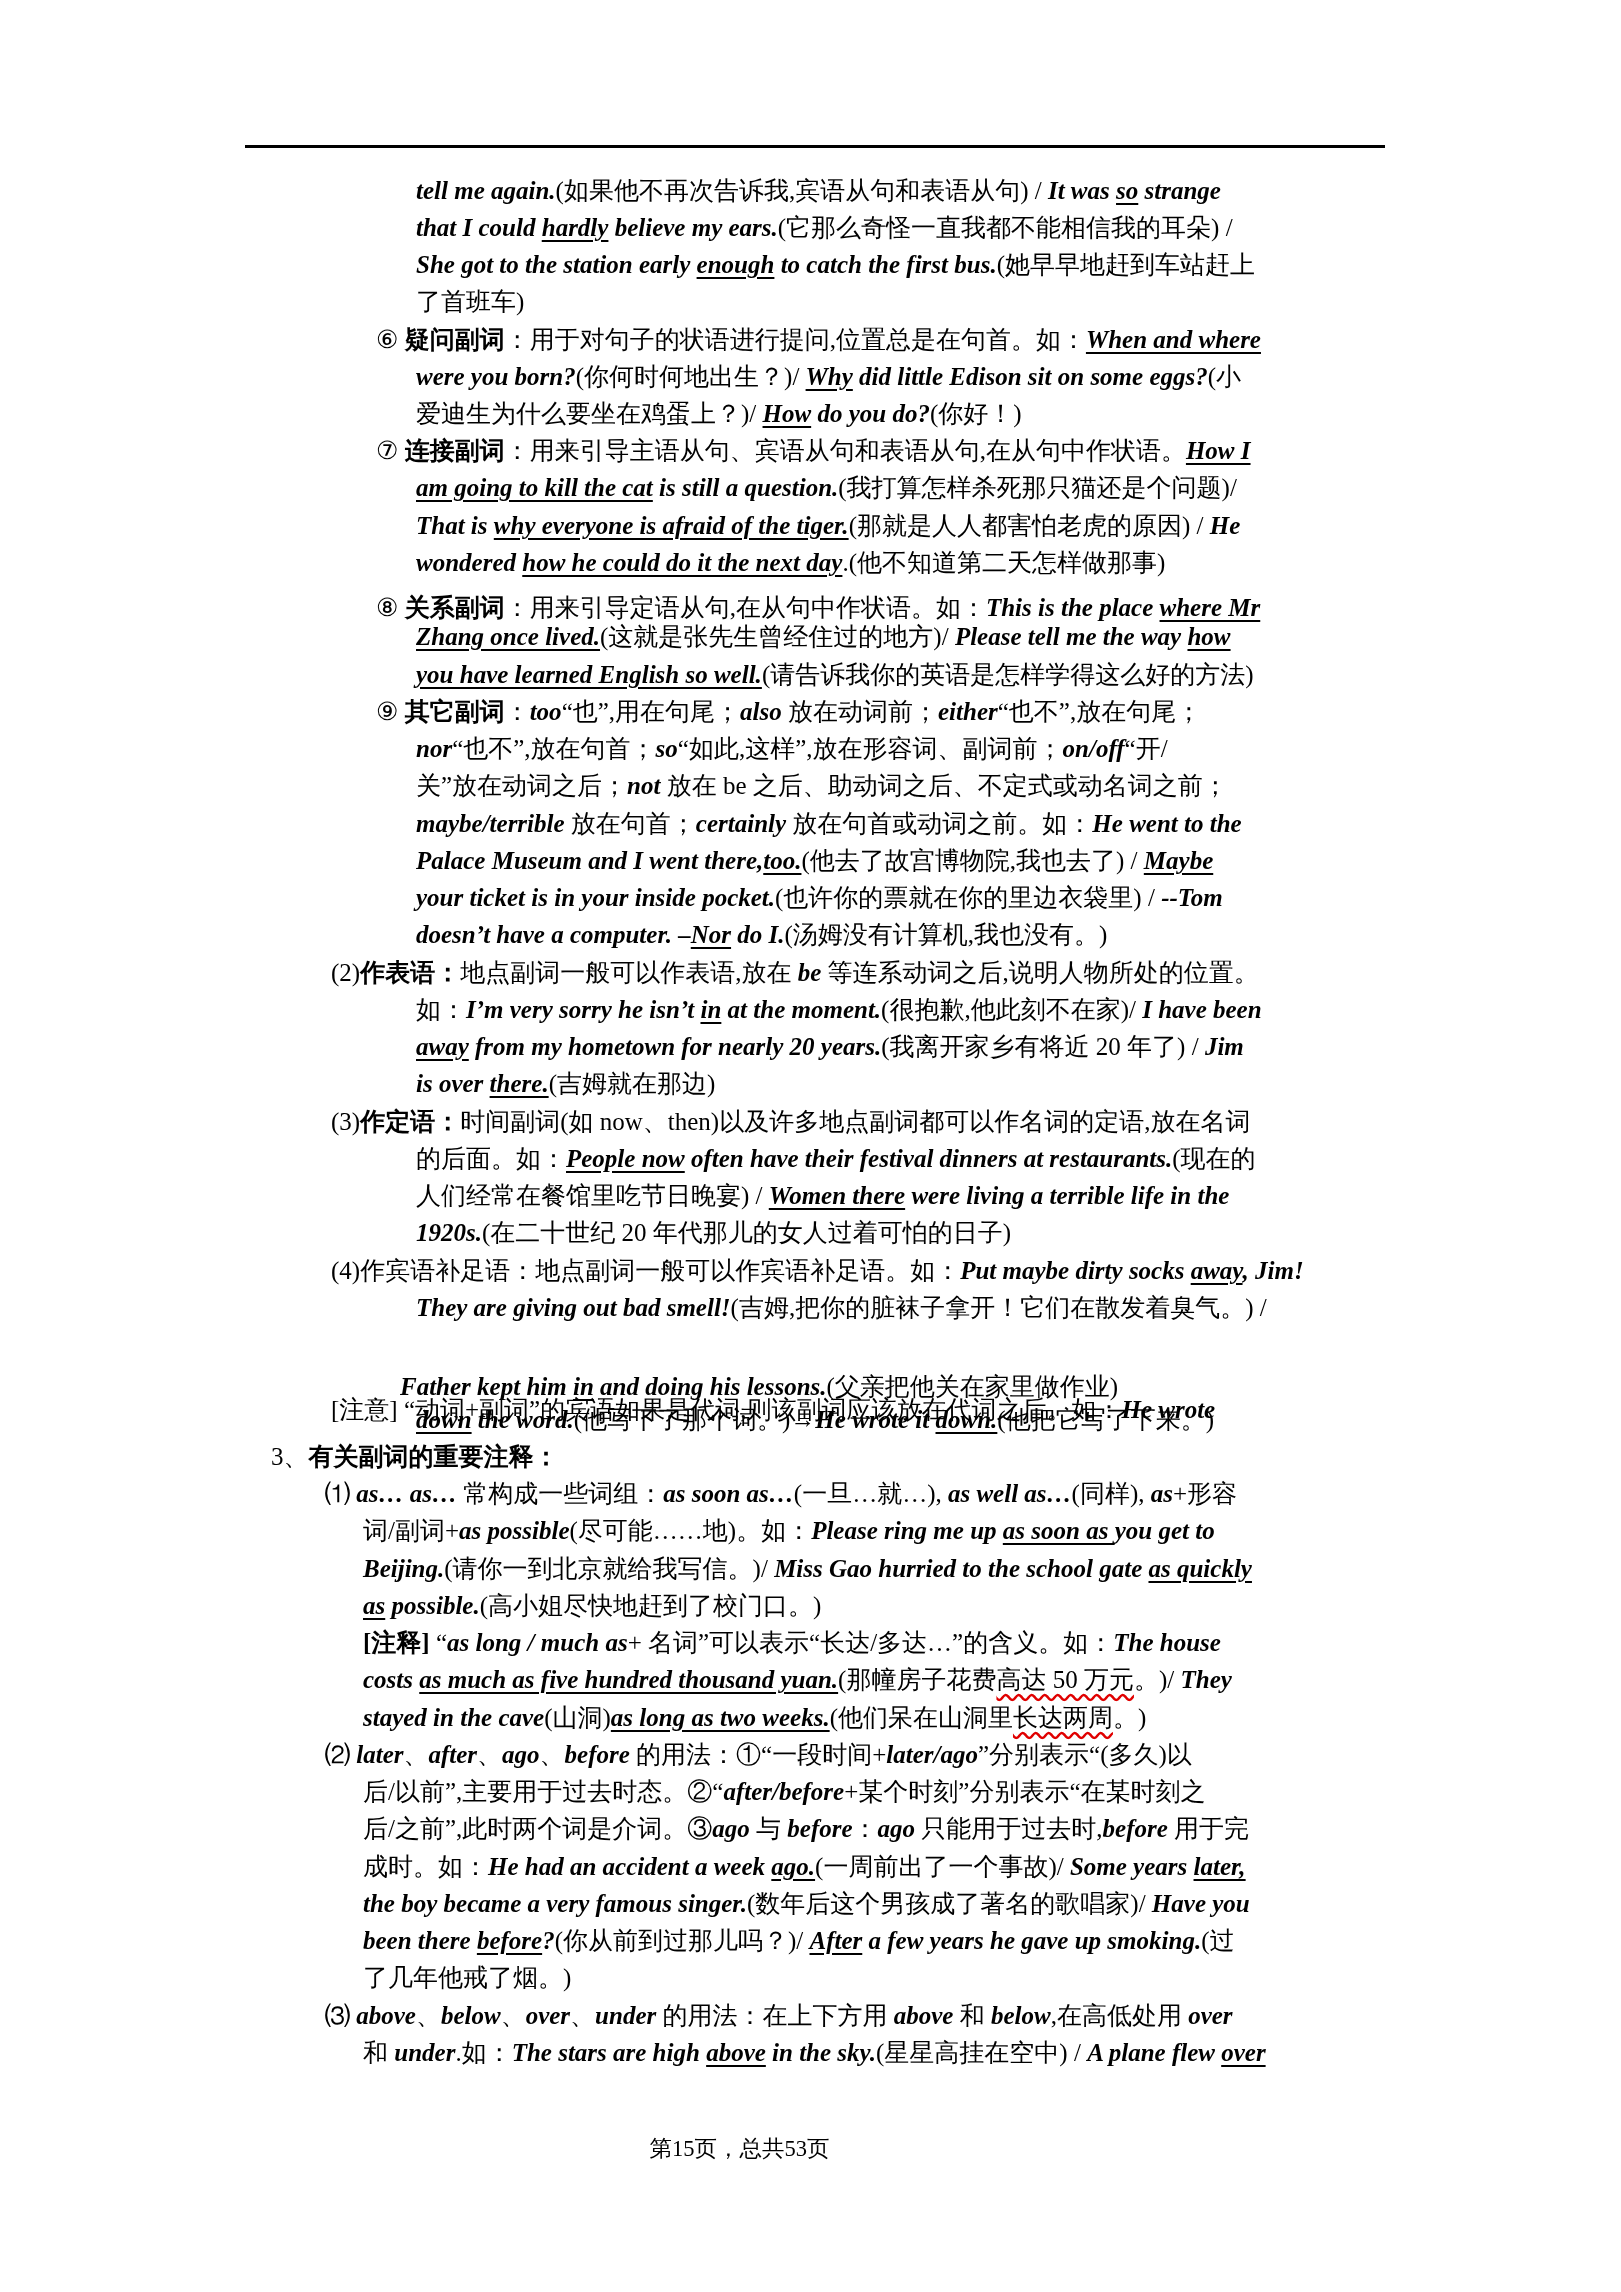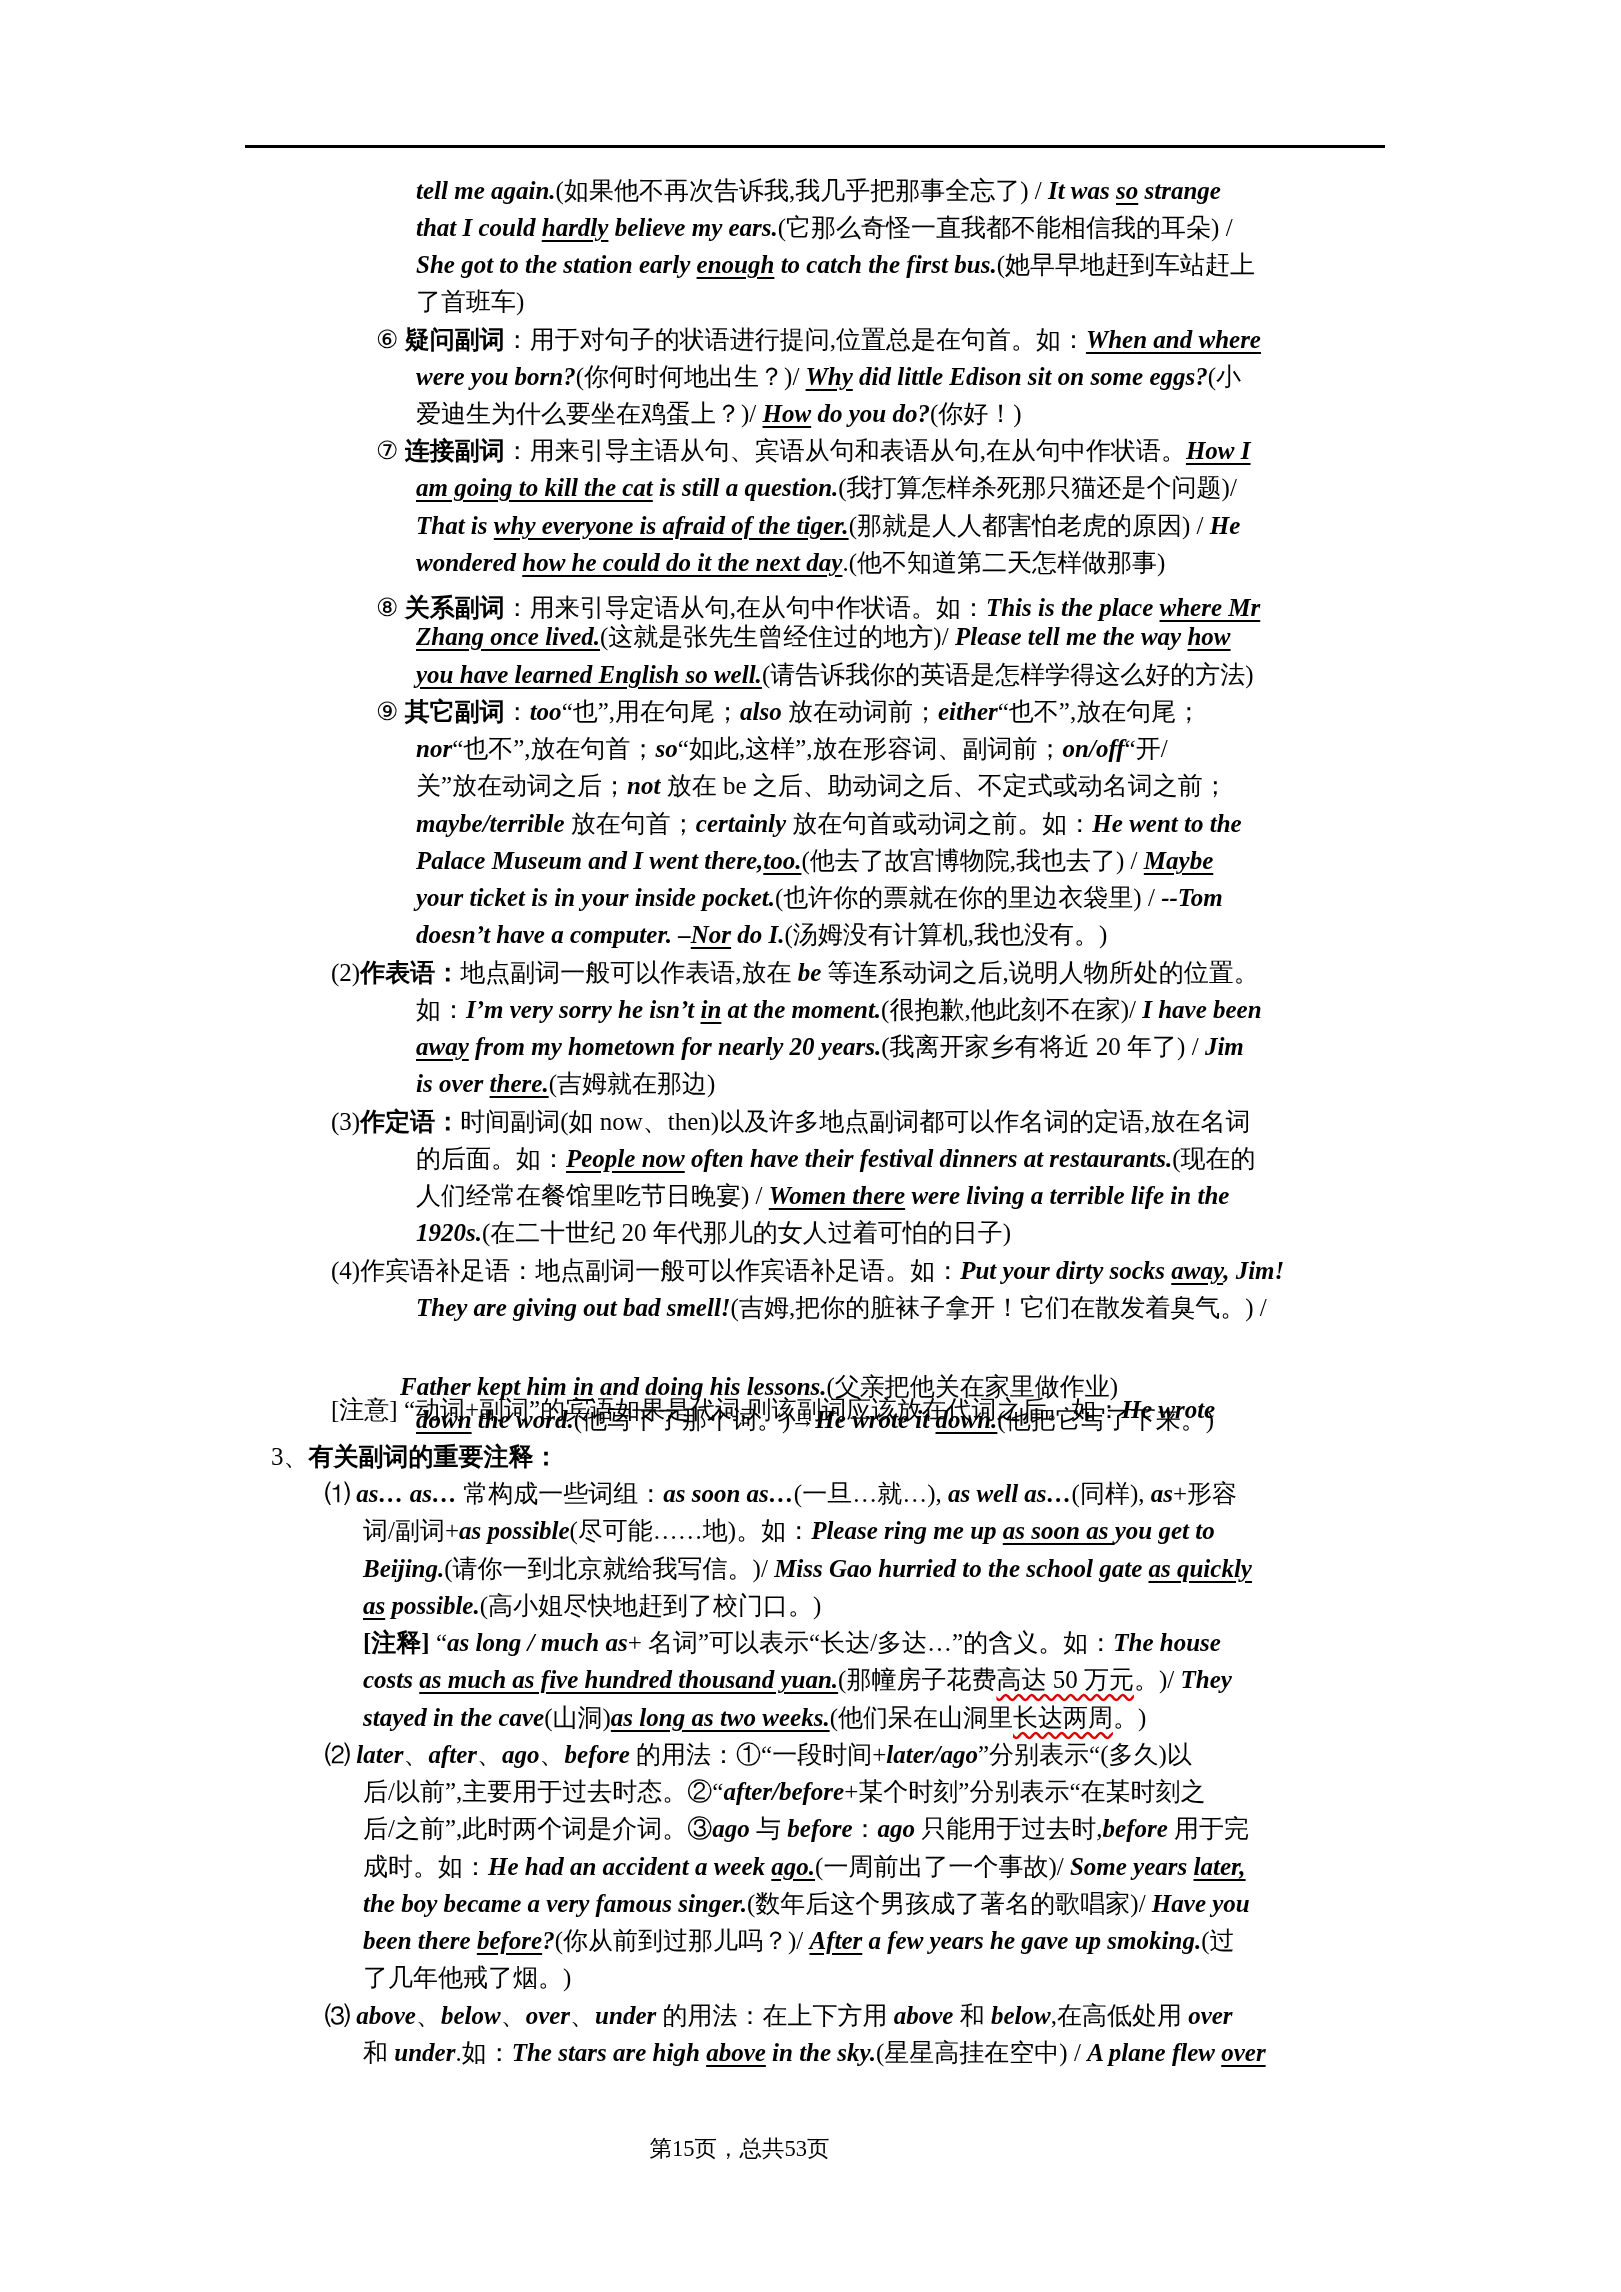--- a/index.html
+++ b/index.html
@@ -12,21 +12,21 @@
   .u { text-decoration:underline; text-decoration-thickness:2px; text-underline-offset:3.9px; }
   .wavy { text-decoration:underline wavy #e00000; text-underline-offset:4.9px; }
   .footer { position:absolute; top:2133px; left:0; width:1479px; text-align:center; font-size:22.5px; }
 </style>
 </head>
 <body>
 
 <div class="rule"></div>
 
 <div id="doc">
-    <div class="line" style="left: 416px; top: 172px;"><span class="i">tell me again.</span><span>(如果他不再次告诉我,我几乎把那事全忘了) / </span><span class="i">It was </span><span class="i u">so</span><span class="i"> strange</span></div>
+    <div class="line" style="left: 416px; top: 172px;"><span class="i">tell me again.</span><span>(如果他不再次告诉我,宾语从句和表语从句) / </span><span class="i">It was </span><span class="i u">so</span><span class="i"> strange</span></div>
     <div class="line" style="left: 416px; top: 209px;"><span class="i">that I could </span><span class="i u">hardly</span><span class="i"> believe my ears.</span><span>(它那么奇怪一直我都不能相信我的耳朵) /</span></div>
     <div class="line" style="left: 416px; top: 246px;"><span class="i">She got to the station early </span><span class="i u">enough</span><span class="i"> to catch the first bus.</span><span>(她早早地赶到车站赶上</span></div>
     <div class="line" style="left: 416px; top: 283px;"><span>了首班车)</span></div>
     <div class="line" style="left: 376px; top: 321px;"><span>⑥ </span><span class="b">疑问副词</span><span>：用于对句子的状语进行提问,位置总是在句首。如：</span><span class="i u">When and where</span></div>
     <div class="line" style="left: 416px; top: 358px;"><span class="i">were you born?</span><span>(你何时何地出生？)/ </span><span class="i u">Why</span><span class="i"> did little Edison sit on some eggs?</span><span>(小</span></div>
     <div class="line" style="left: 416px; top: 395px;"><span>爱迪生为什么要坐在鸡蛋上？)/ </span><span class="i u">How</span><span class="i"> do you do?</span><span>(你好！)</span></div>
     <div class="line" style="left: 376px; top: 432px;"><span>⑦ </span><span class="b">连接副词</span><span>：用来引导主语从句、宾语从句和表语从句,在从句中作状语。</span><span class="i u">How I</span></div>
     <div class="line" style="left: 416px; top: 469px;"><span class="i u">am going to kill the cat</span><span class="i"> is still a question.</span><span>(我打算怎样杀死那只猫还是个问题)/</span></div>
     <div class="line" style="left: 416px; top: 507px;"><span class="i">That is </span><span class="i u">why everyone is afraid of the tiger.</span><span>(那就是人人都害怕老虎的原因) / </span><span class="i">He</span></div>
     <div class="line" style="left: 416px; top: 544px;"><span class="i">wondered </span><span class="i u">how he could do it the next day</span><span>.(他不知道第二天怎样做那事)</span></div>
@@ -41,21 +41,21 @@
     <div class="line" style="left: 416px; top: 879px;"><span class="i">your ticket is in your inside pocket.</span><span>(也许你的票就在你的里边衣袋里) / </span><span class="i">--Tom</span></div>
     <div class="line" style="left: 416px; top: 916px;"><span class="i">doesn’t have a computer. –</span><span class="i u">Nor</span><span class="i"> do I.</span><span>(汤姆没有计算机,我也没有。)</span></div>
     <div class="line" style="left: 331px; top: 954px;"><span>(2)</span><span class="b">作表语：</span><span>地点副词一般可以作表语,放在 </span><span class="i">be</span><span> 等连系动词之后,说明人物所处的位置。</span></div>
     <div class="line" style="left: 416px; top: 991px;"><span>如：</span><span class="i">I’m very sorry he isn’t </span><span class="i u">in</span><span class="i"> at the moment.</span><span>(很抱歉,他此刻不在家)/ </span><span class="i">I have been</span></div>
     <div class="line" style="left: 416px; top: 1028px;"><span class="i u">away</span><span class="i"> from my hometown for nearly 20 years.</span><span>(我离开家乡有将近 20 年了) / </span><span class="i">Jim</span></div>
     <div class="line" style="left: 416px; top: 1065px;"><span class="i">is over </span><span class="i u">there.</span><span>(吉姆就在那边)</span></div>
     <div class="line" style="left: 331px; top: 1103px;"><span>(3)</span><span class="b">作定语：</span><span>时间副词(如 now、then)以及许多地点副词都可以作名词的定语,放在名词</span></div>
     <div class="line" style="left: 416px; top: 1140px;"><span>的后面。如：</span><span class="i u">People now</span><span class="i"> often have their festival dinners at restaurants.</span><span>(现在的</span></div>
     <div class="line" style="left: 416px; top: 1177px;"><span>人们经常在餐馆里吃节日晚宴) / </span><span class="i u">Women there</span><span class="i"> were living a terrible life in the</span></div>
     <div class="line" style="left: 416px; top: 1214px;"><span class="i">1920s.</span><span>(在二十世纪 20 年代那儿的女人过着可怕的日子)</span></div>
-    <div class="line" style="left: 331px; top: 1252px;"><span>(4)作宾语补足语：地点副词一般可以作宾语补足语。如：</span><span class="i">Put your dirty socks </span><span class="i u">away</span><span class="i">, Jim!</span></div>
+    <div class="line" style="left: 331px; top: 1252px;"><span>(4)作宾语补足语：地点副词一般可以作宾语补足语。如：</span><span class="i">Put maybe dirty socks </span><span class="i u">away</span><span class="i">, Jim!</span></div>
     <div class="line" style="left: 416px; top: 1289px;"><span class="i">They are giving out bad smell!</span><span>(吉姆,把你的脏袜子拿开！它们在散发着臭气。) /</span></div>
     <div class="line" style="left: 400px; top: 1326px; margin-top: 42px;"><span class="i">Father kept him </span><span class="i u">in</span><span class="i"> and doing his lessons.</span><span>(父亲把他关在家里做作业)</span></div>
     <div class="line" style="left: 331px; top: 1391px;"><span>[注意] “动词+副词”的宾语如果是代词,则该副词应该放在代词之后。如：</span><span class="i">He wrote</span></div>
     <div class="line" style="left: 416px; top: 1401px;"><span class="i u">down</span><span class="i"> the word.</span><span>(他写下了那个词。)→</span><span class="i">He wrote it </span><span class="i u">down.</span><span>(他把它写了下来。)</span></div>
     <div class="line" style="left: 271px; top: 1438px;"><span>3、</span><span class="b">有关副词的重要注释：</span></div>
     <div class="line" style="left: 325px; top: 1475px;"><span>⑴ </span><span class="i">as… as…</span><span> 常构成一些词组：</span><span class="i">as soon as…</span><span>(一旦…就…), </span><span class="i">as well as…</span><span>(同样), </span><span class="i">as</span><span>+形容</span></div>
     <div class="line" style="left: 363px; top: 1512px;"><span>词/副词+</span><span class="i">as possible</span><span>(尽可能……地)。如：</span><span class="i">Please ring me up </span><span class="i u">as soon as </span><span class="i">you get to</span></div>
     <div class="line" style="left: 363px; top: 1550px;"><span class="i">Beijing.</span><span>(请你一到北京就给我写信。)/ </span><span class="i">Miss Gao hurried to the school gate </span><span class="i u">as quickly</span></div>
     <div class="line" style="left: 363px; top: 1587px;"><span class="i u">as</span><span class="i"> possible.</span><span>(高小姐尽快地赶到了校门口。)</span></div>
     <div class="line" style="left: 363px; top: 1624px;"><span class="b">[注释]</span><span> “</span><span class="i">as long / much as</span><span>+ 名词”可以表示“长达/多达…”的含义。如：</span><span class="i">The house</span></div>

